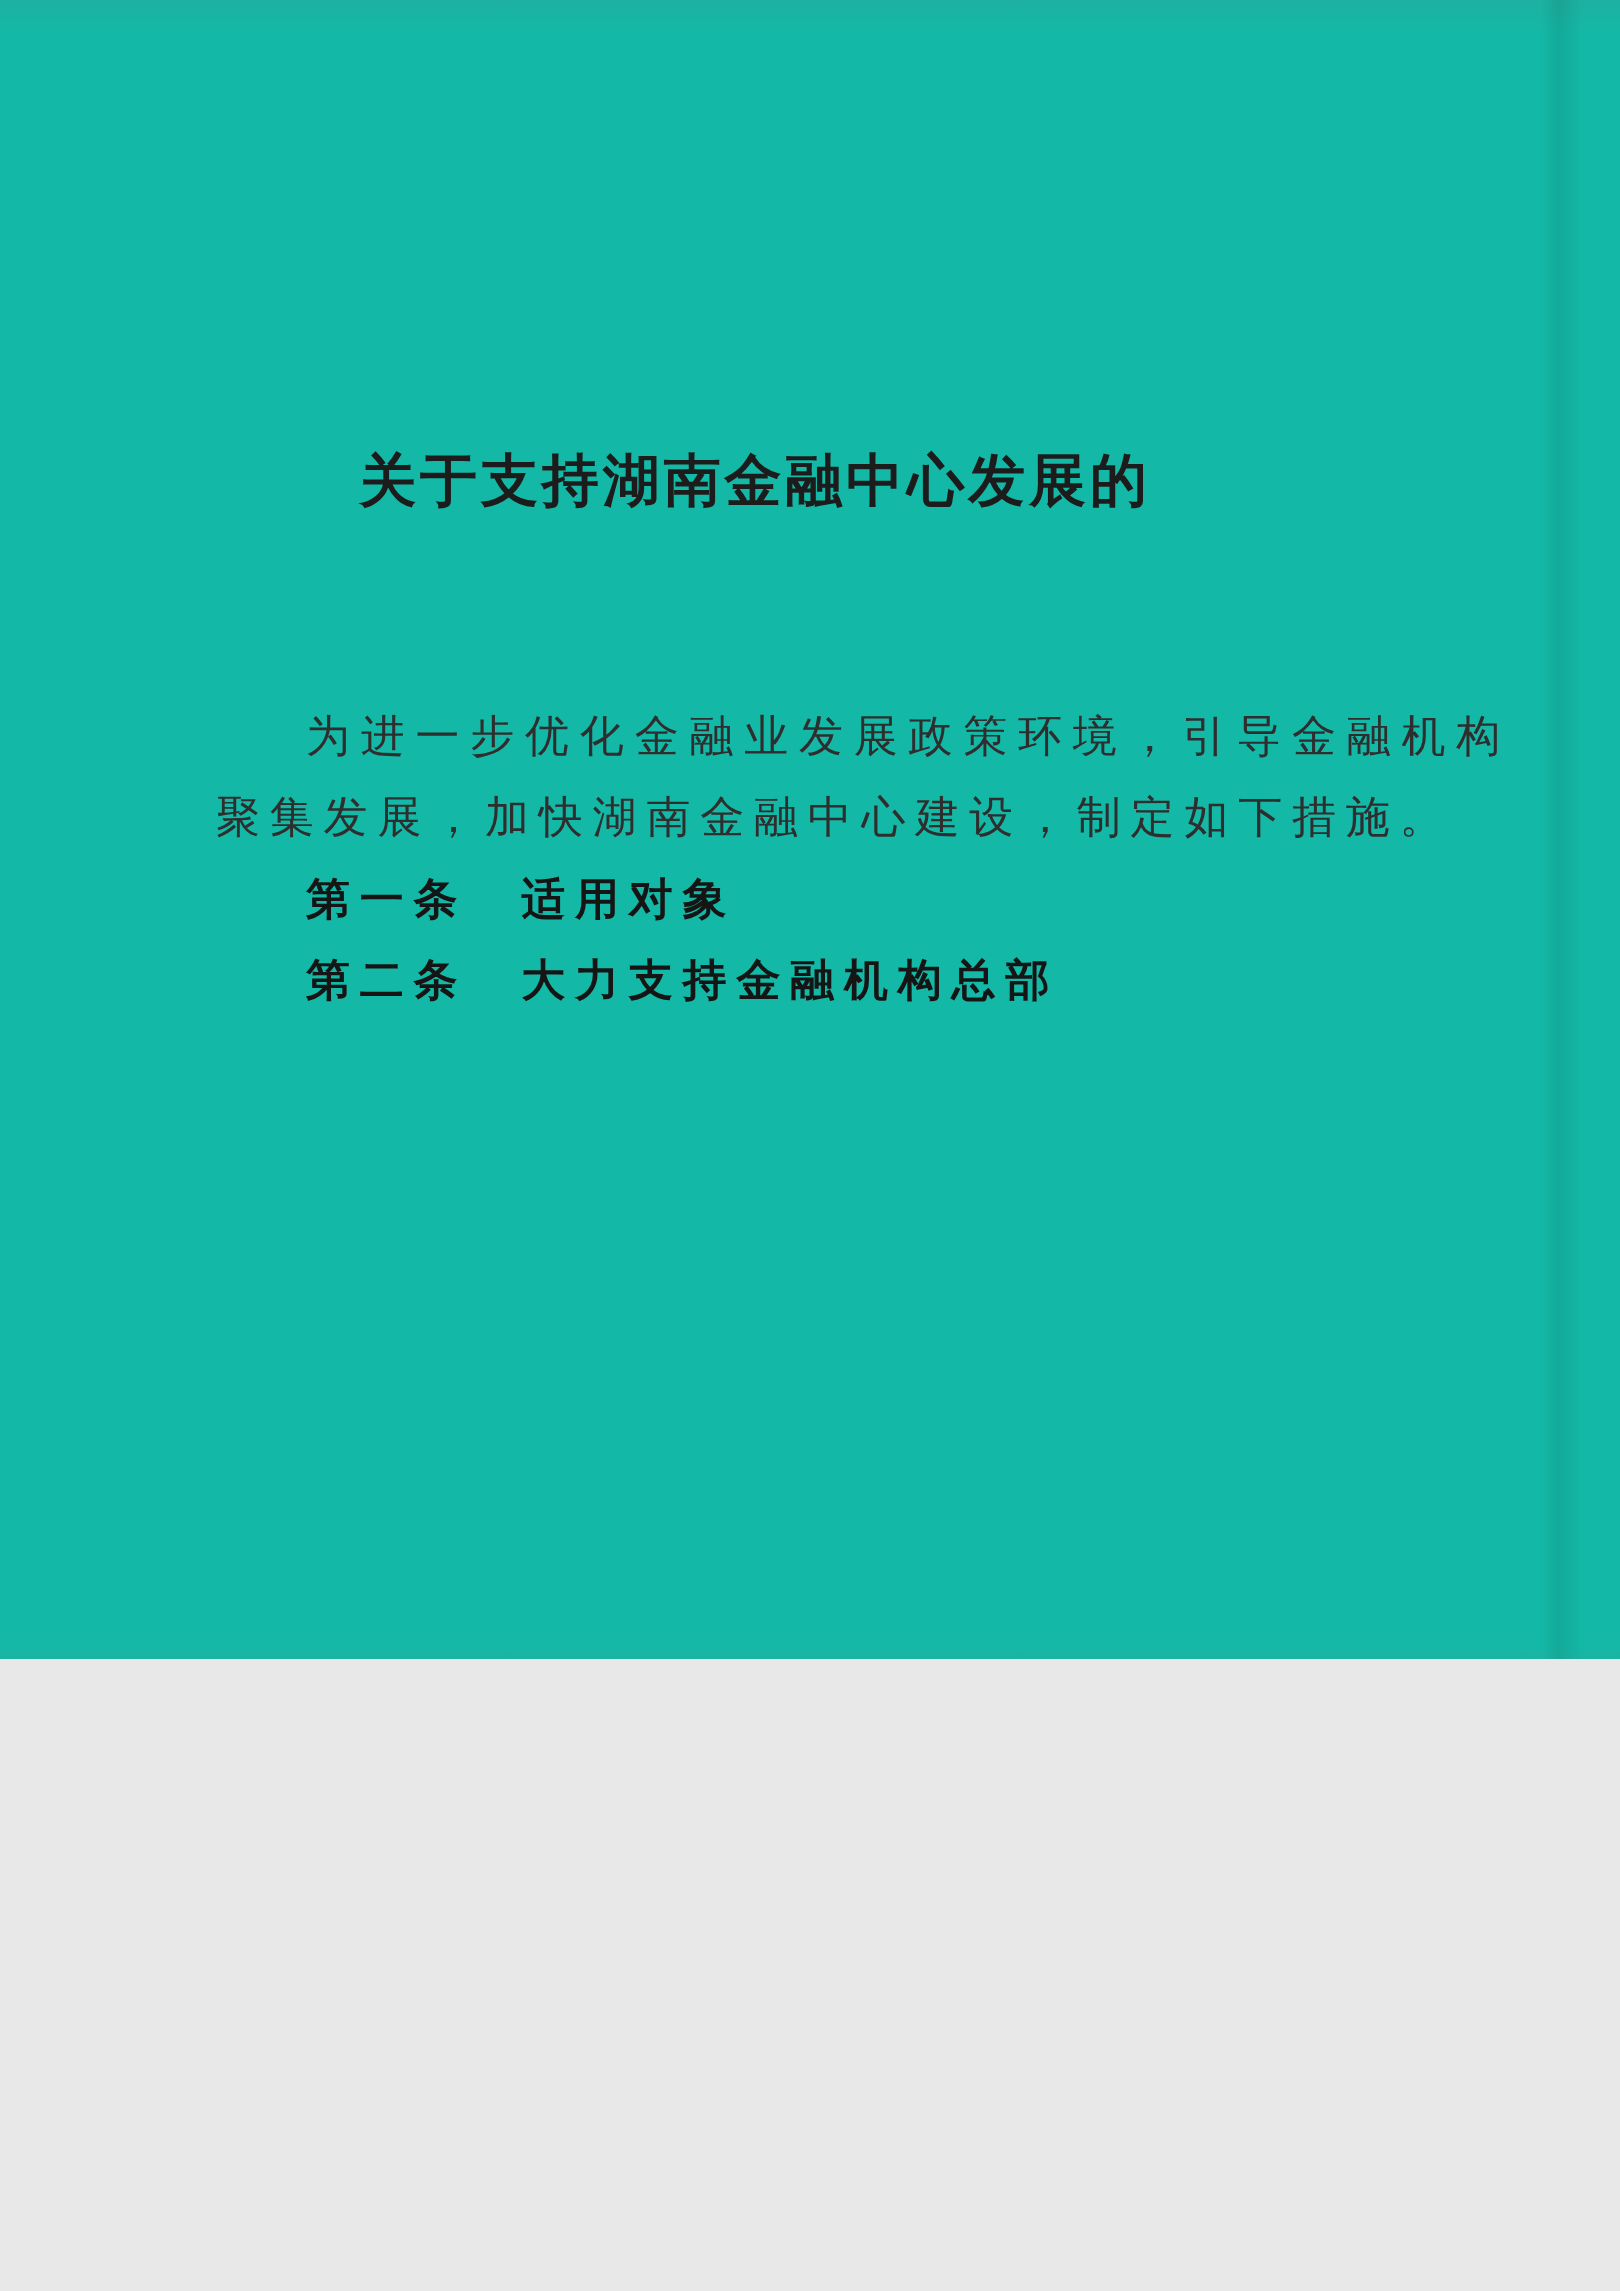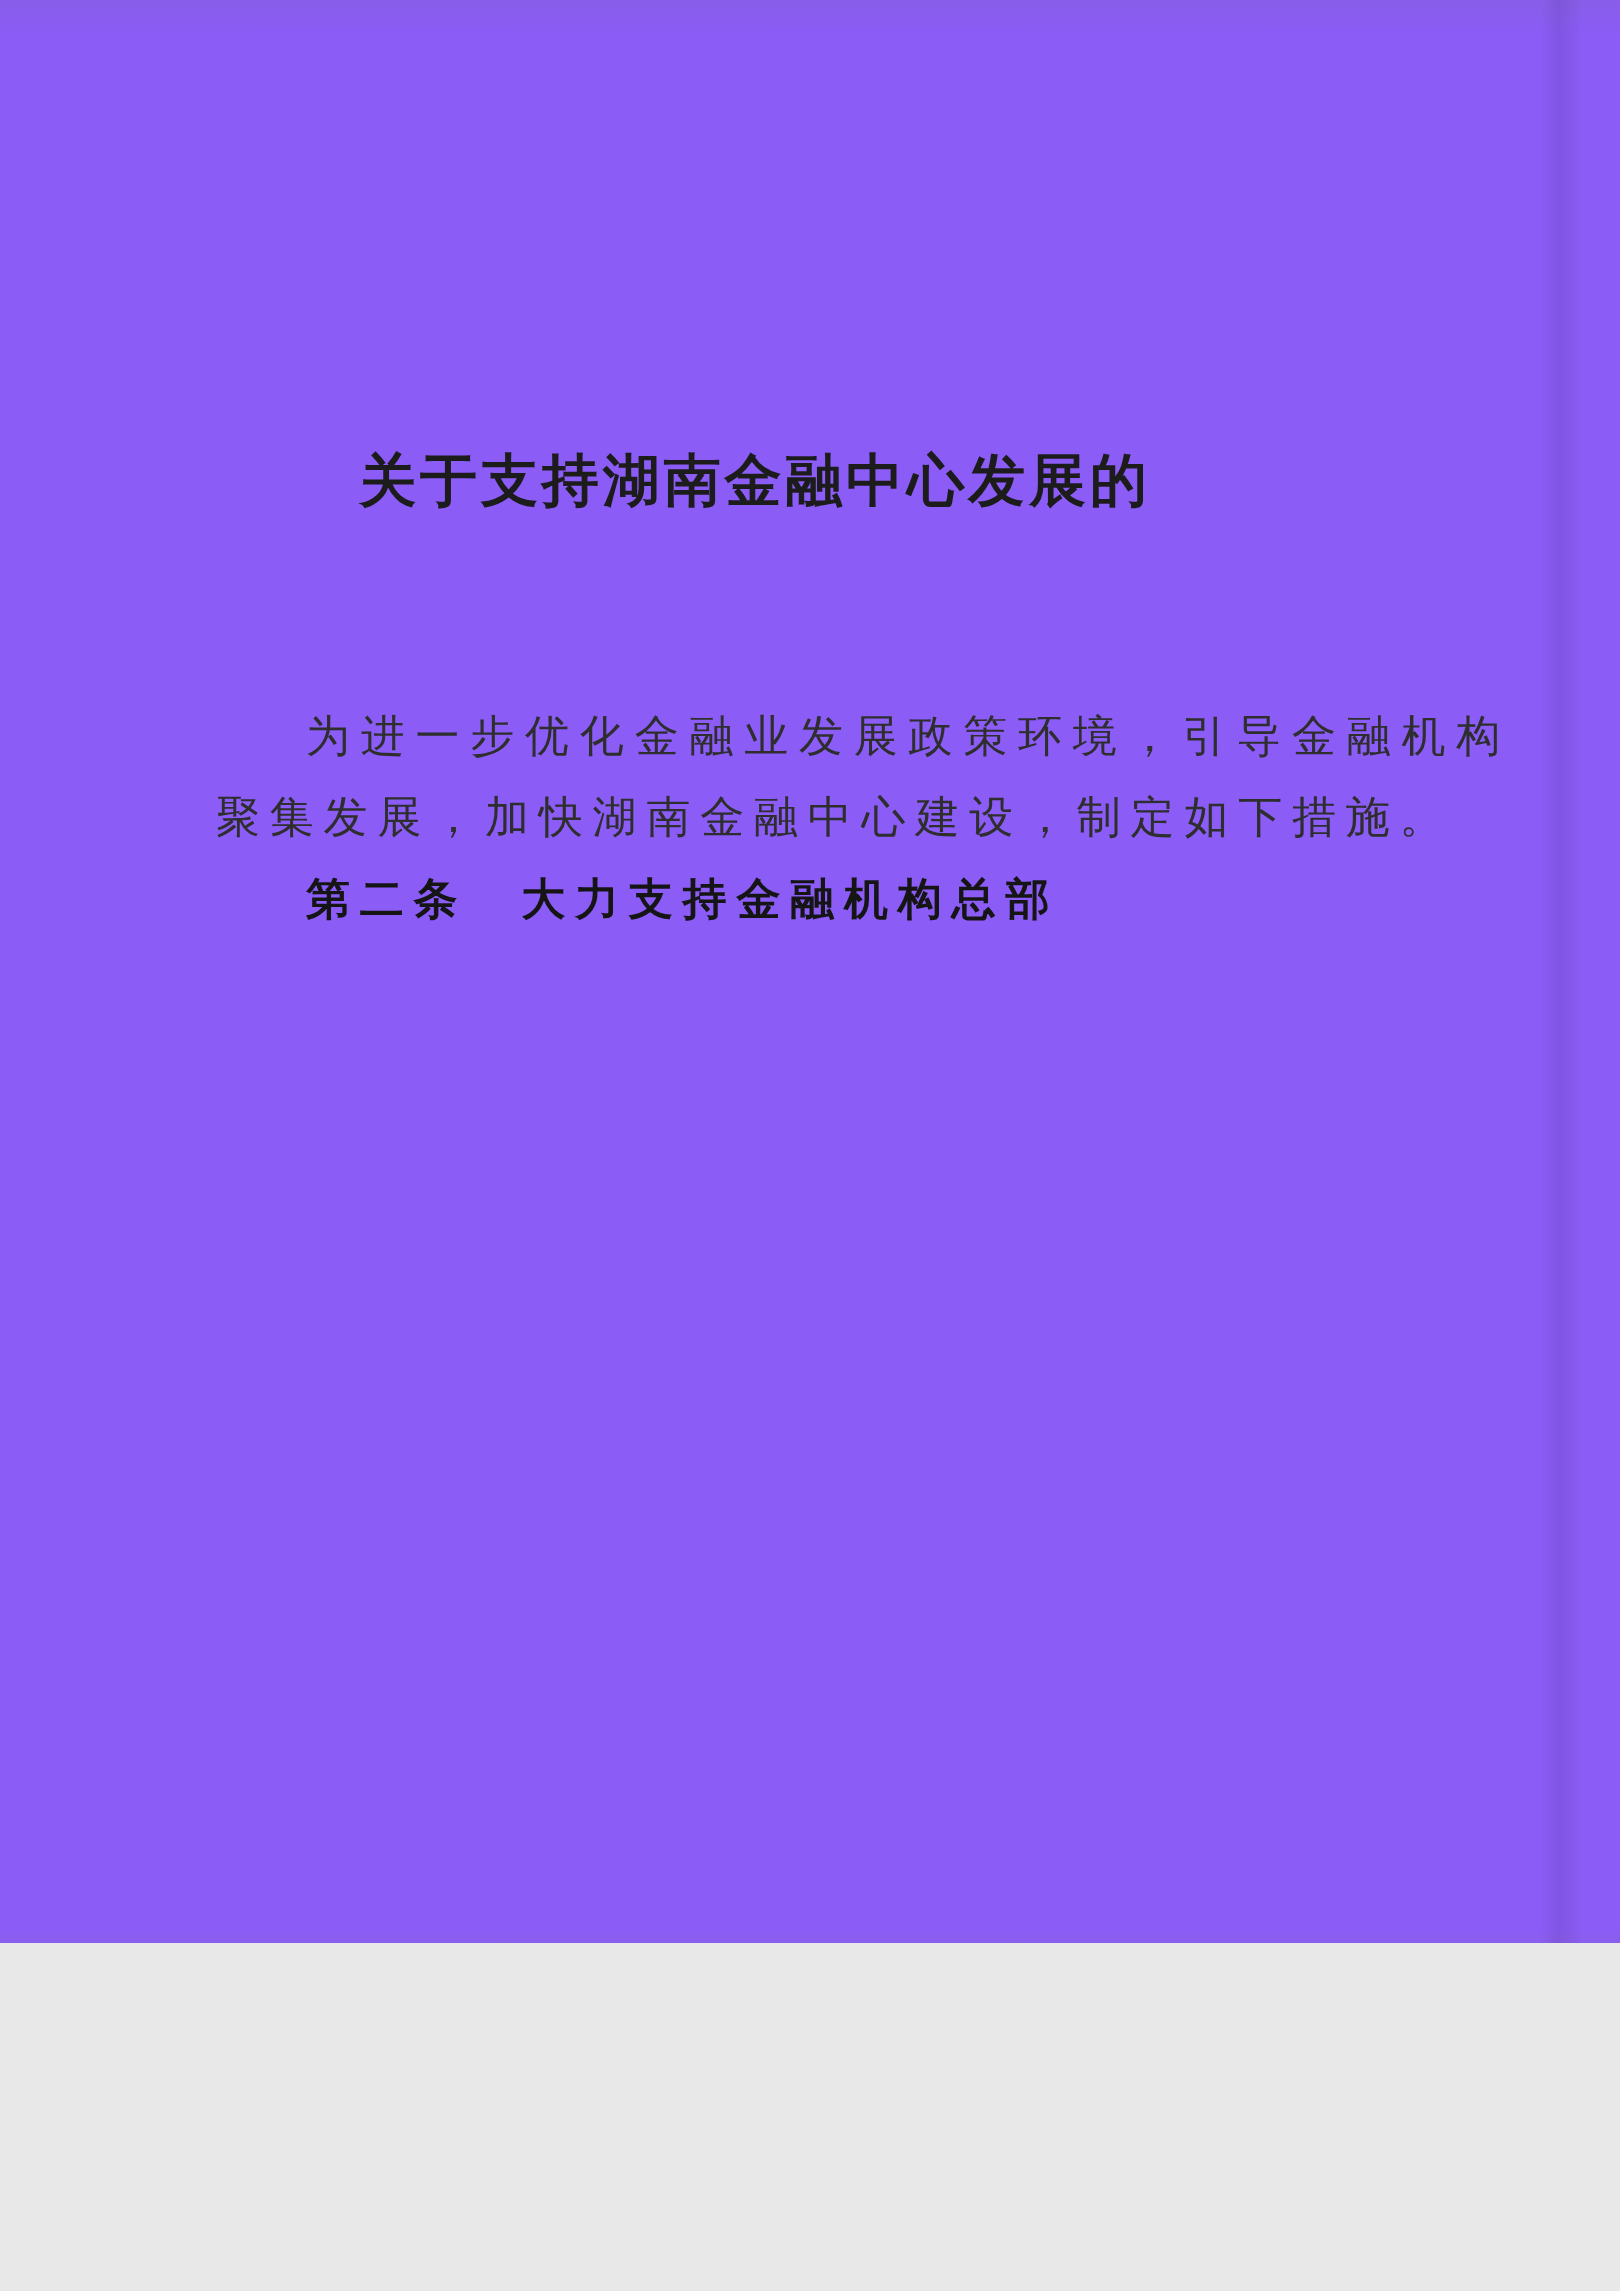--- a/index.html
+++ b/index.html
@@ -3,22 +3,22 @@
 <meta charset="utf-8">
 <style>
   html, body {
     margin: 0;
     padding: 0;
     background: #e8e8e8;
   }
   .page {
     position: relative;
     width: 1620px;
-    height: 1943px;
-    background: #8b5cf6;
+    height: 1659px;
+    background: #14b8a6;
     overflow: hidden;
     font-family: "Liberation Serif", serif;
     color: #2e2e2e;
   }
   
   .scan-top {
     position: absolute;
     top: 0; left: 0;
     width: 100%; height: 33px;
     background: linear-gradient(to bottom, rgba(110,110,110,0.10), rgba(255,255,255,0));
@@ -96,20 +96,21 @@
   <div class="scan-right"></div>
   <div class="scan-bottom"></div>
 
   <header class="doc-title">
     <div>关于支持湖南金融中心发展的</div>
   </header>
 
   <main class="doc-body">
     <p>为进一步优化金融业发展政策环境，引导金融机构聚集发展，加快湖南金融中心建设，制定如下措施。</p>
 
+    <h2 class="article-heading">第一条　适用对象</h2>
 
 
     <h2 class="article-heading">第二条　大力支持金融机构总部</h2>
 
 
   </main>
 
   <footer class="doc-footer">
     <span>— 2 —</span>
   </footer>

